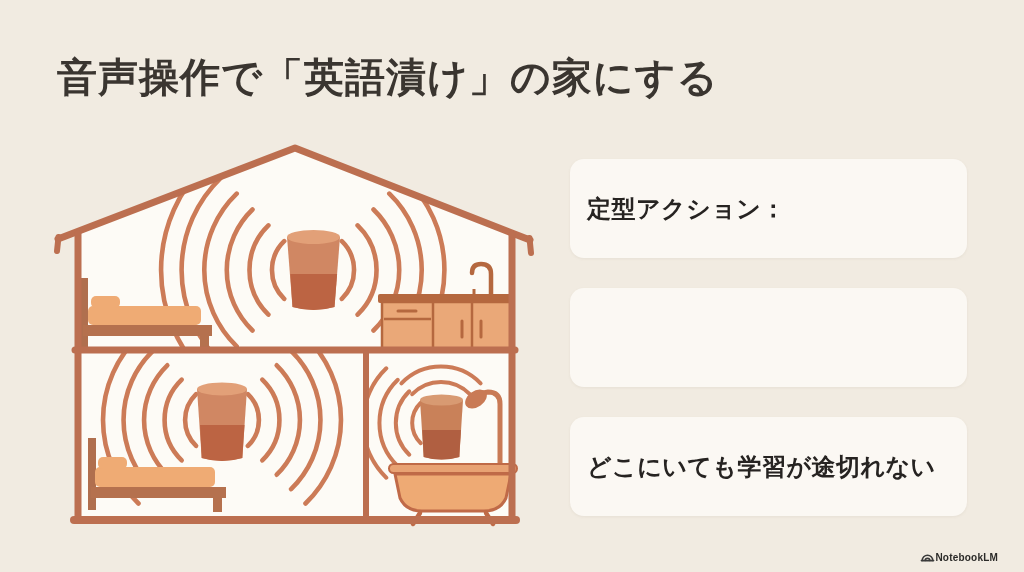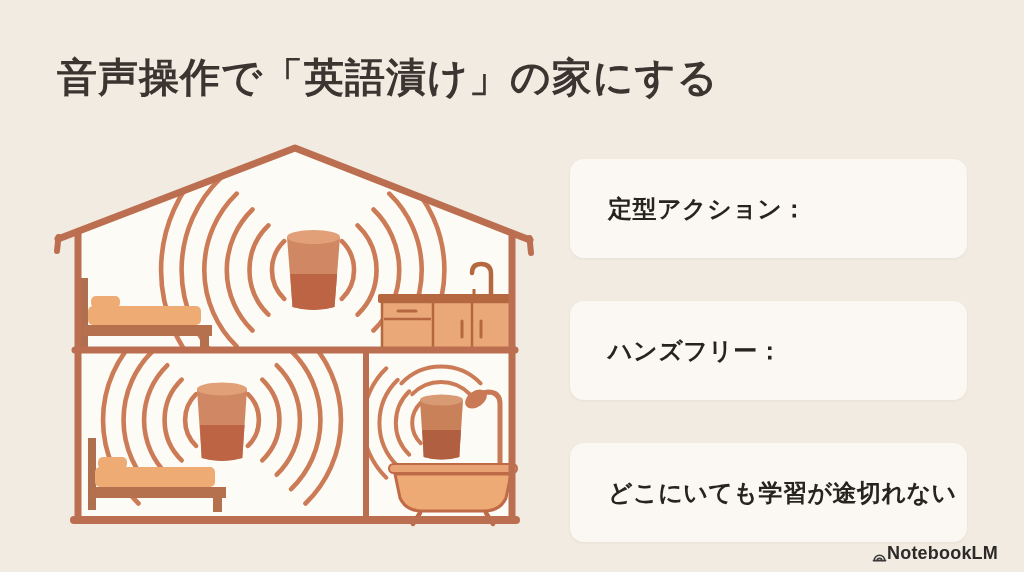--- a/index.html
+++ b/index.html
@@ -9,32 +9,32 @@
     font-family:"Liberation Sans","DejaVu Sans",sans-serif;
   }
   .slide{position:absolute;inset:0;}
   .slide-title{
     position:absolute;left:57px;top:50px;margin:0;
     font-size:40px;font-weight:700;color:#3A3530;letter-spacing:1px;
   }
   .house-fig{position:absolute;left:50px;top:140px;width:500px;height:390px;margin:0;}
   .callouts{position:absolute;left:570px;top:159px;width:397px;}
   .callout{
-    box-sizing:border-box;width:397px;height:99px;margin-bottom:43px;
+    box-sizing:border-box;width:397px;height:99px;margin-bottom:30px;
     background:#FBF8F3;border-radius:14px;
     box-shadow:0 1px 3px rgba(120,100,80,0.08);
-    padding:13px 38px;display:flex;flex-direction:column;justify-content:center;
+    padding:13px 17px;display:flex;flex-direction:column;justify-content:center;
   }
   .callout .line{
     font-size:24px;font-weight:700;color:#262321;line-height:38px;
     letter-spacing:0.5px;white-space:nowrap;
   }
   .brand-footer{
-    position:absolute;right:26px;bottom:8px;display:flex;align-items:flex-end;gap:0;
-    color:#2B2A28;font-size:18px;font-weight:600;letter-spacing:0.2px;
+    position:absolute;right:26px;bottom:8px;display:flex;align-items:center;gap:0;
+    color:#2B2A28;font-size:10px;font-weight:600;letter-spacing:0.2px;
   }
   .brand-footer svg{display:block;}
 </style>
 </head>
 <body>
 
 <main class="slide">
 
   <h1 class="slide-title">音声操作で「英語漬け」の家にする</h1>
 
@@ -156,21 +156,20 @@
         <line x1="316" y1="213" x2="316" y2="377" stroke-width="6"></line>
       </g>
     </svg>
   </figure>
 
   <section class="callouts">
     <article class="callout">
       <div class="line">定型アクション：</div>
     </article>
     <article class="callout">
-      <div class="line">ハンズフリー：</div>
     </article>
     <article class="callout">
       <div class="line">どこにいても学習が途切れない</div>
     </article>
   </section>
 
   <footer class="brand-footer">
     <svg width="15" height="14" viewBox="0 0 15 14">
       <g stroke="#3B3B3B" stroke-width="1.6" fill="none" stroke-linecap="round">
         <path d="M2.2,10.5 A5.3,5.3 0 0 1 12.8,10.5"></path>

